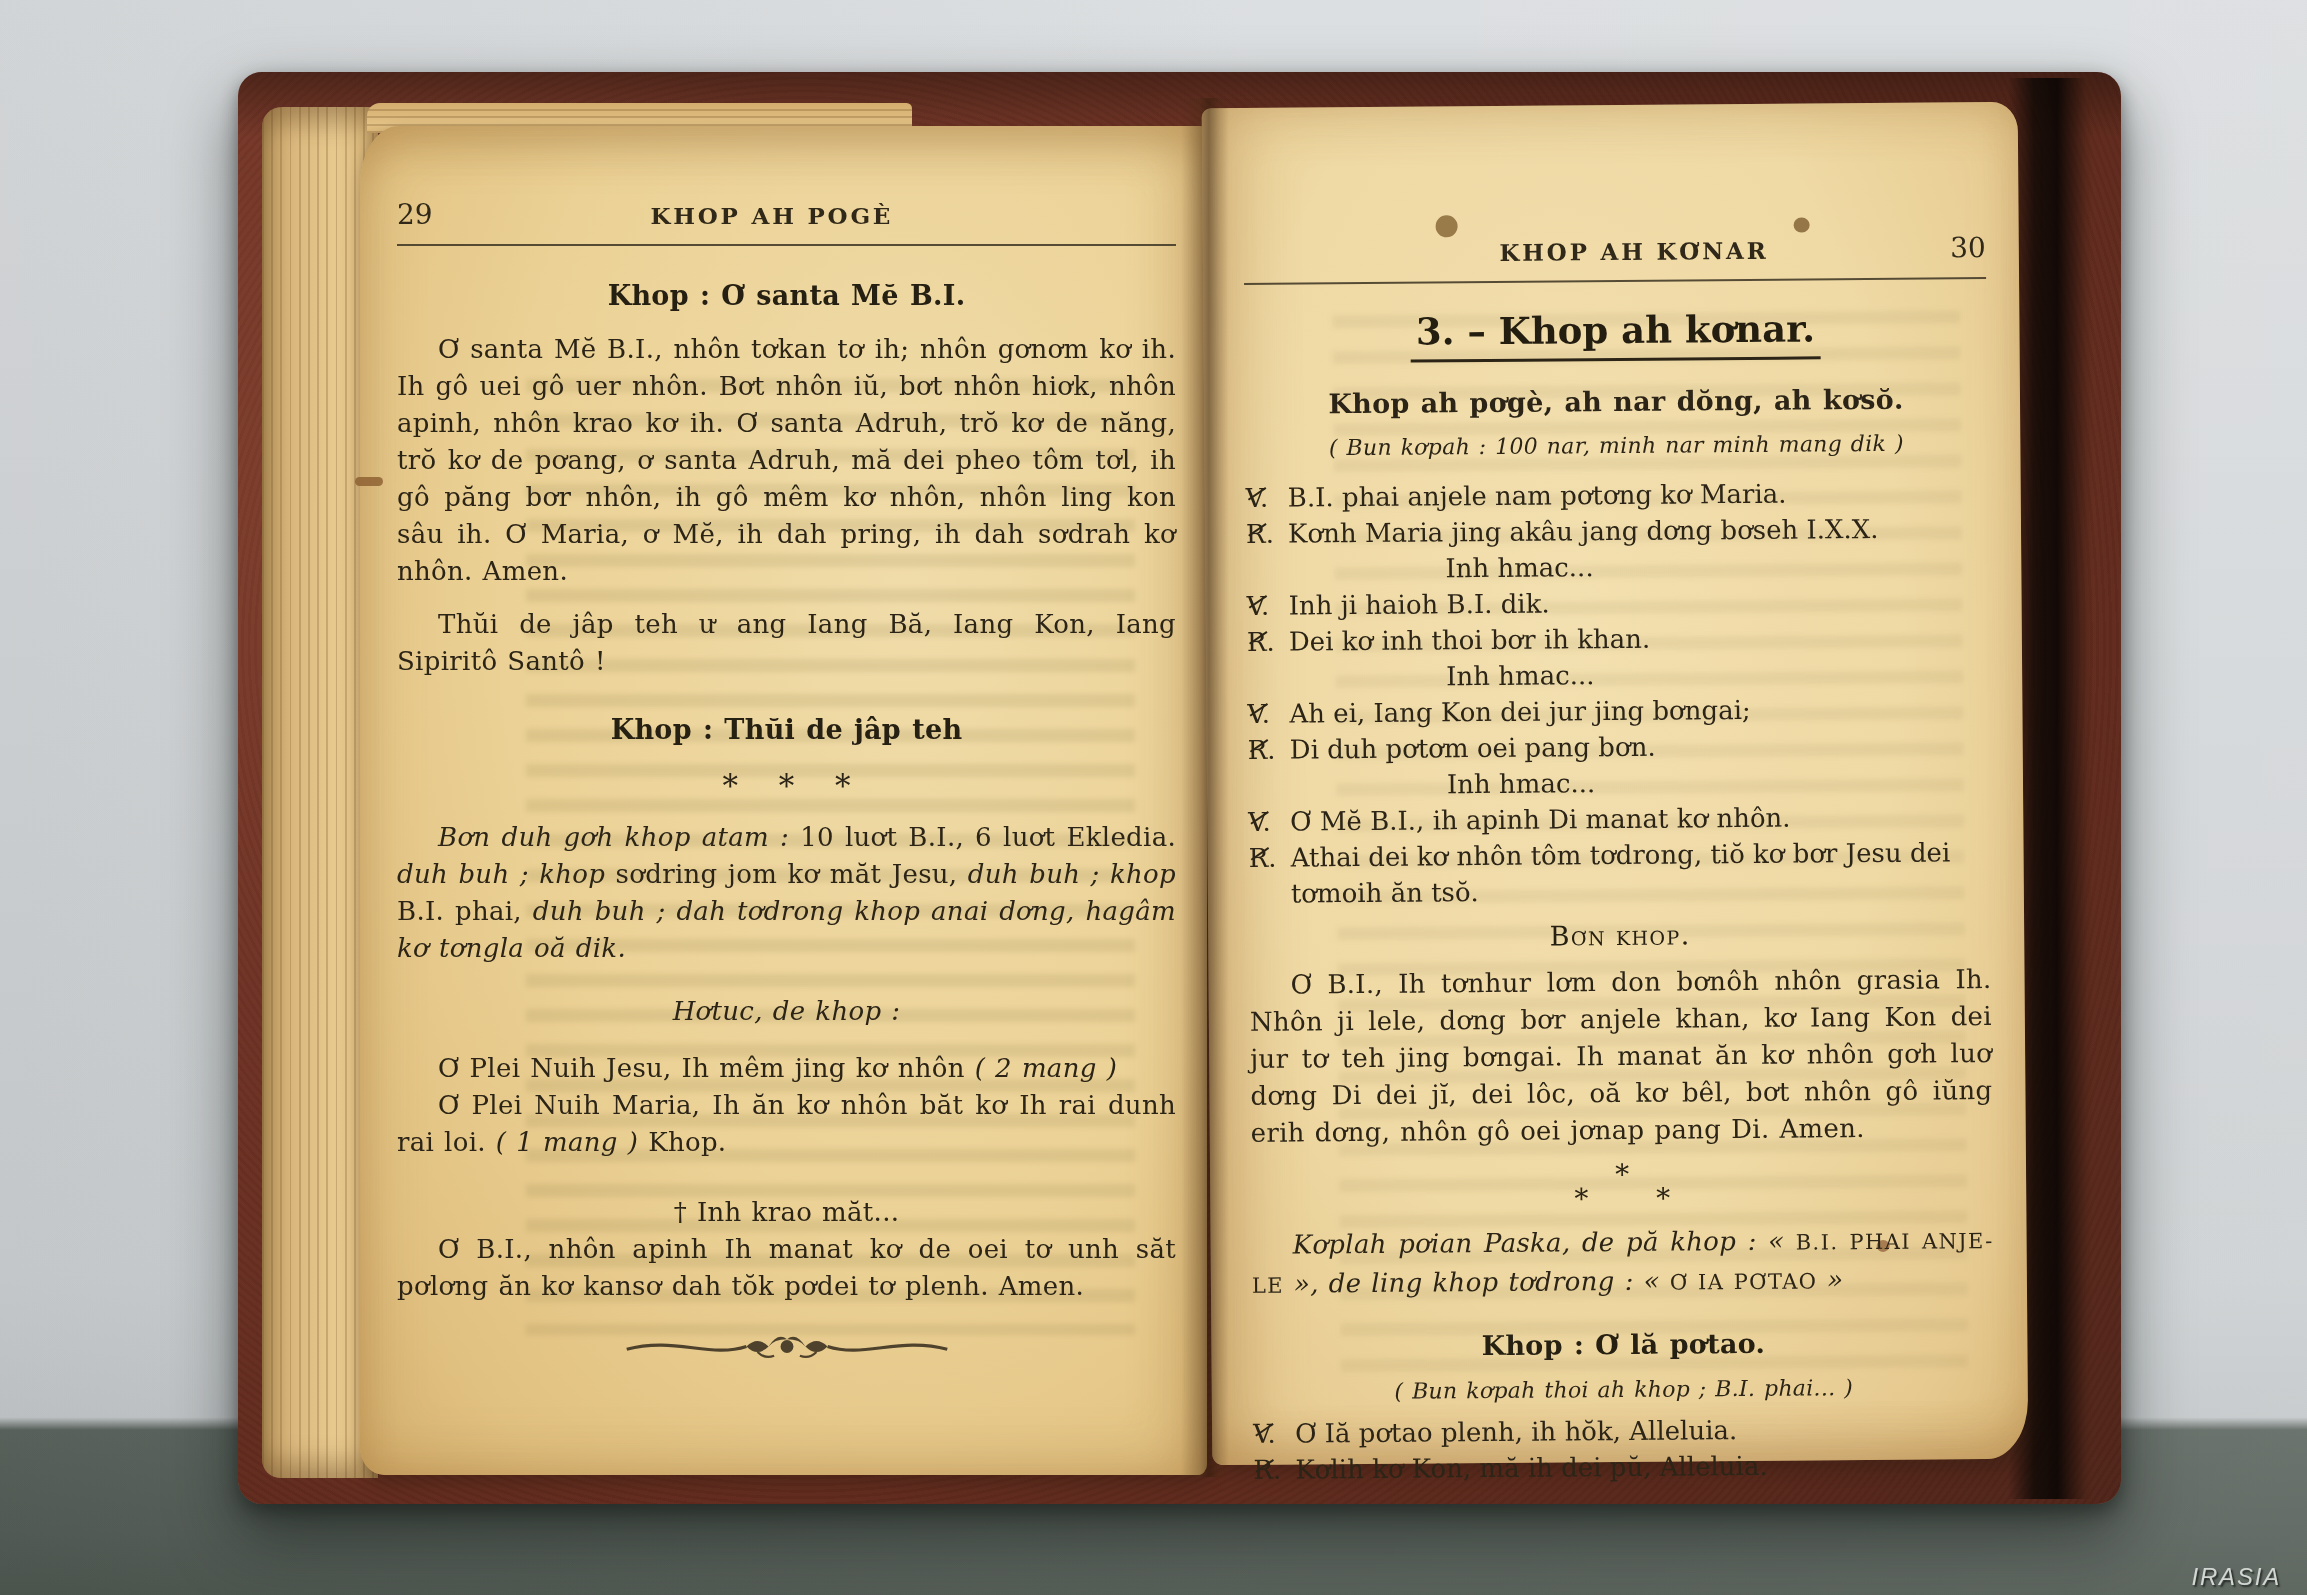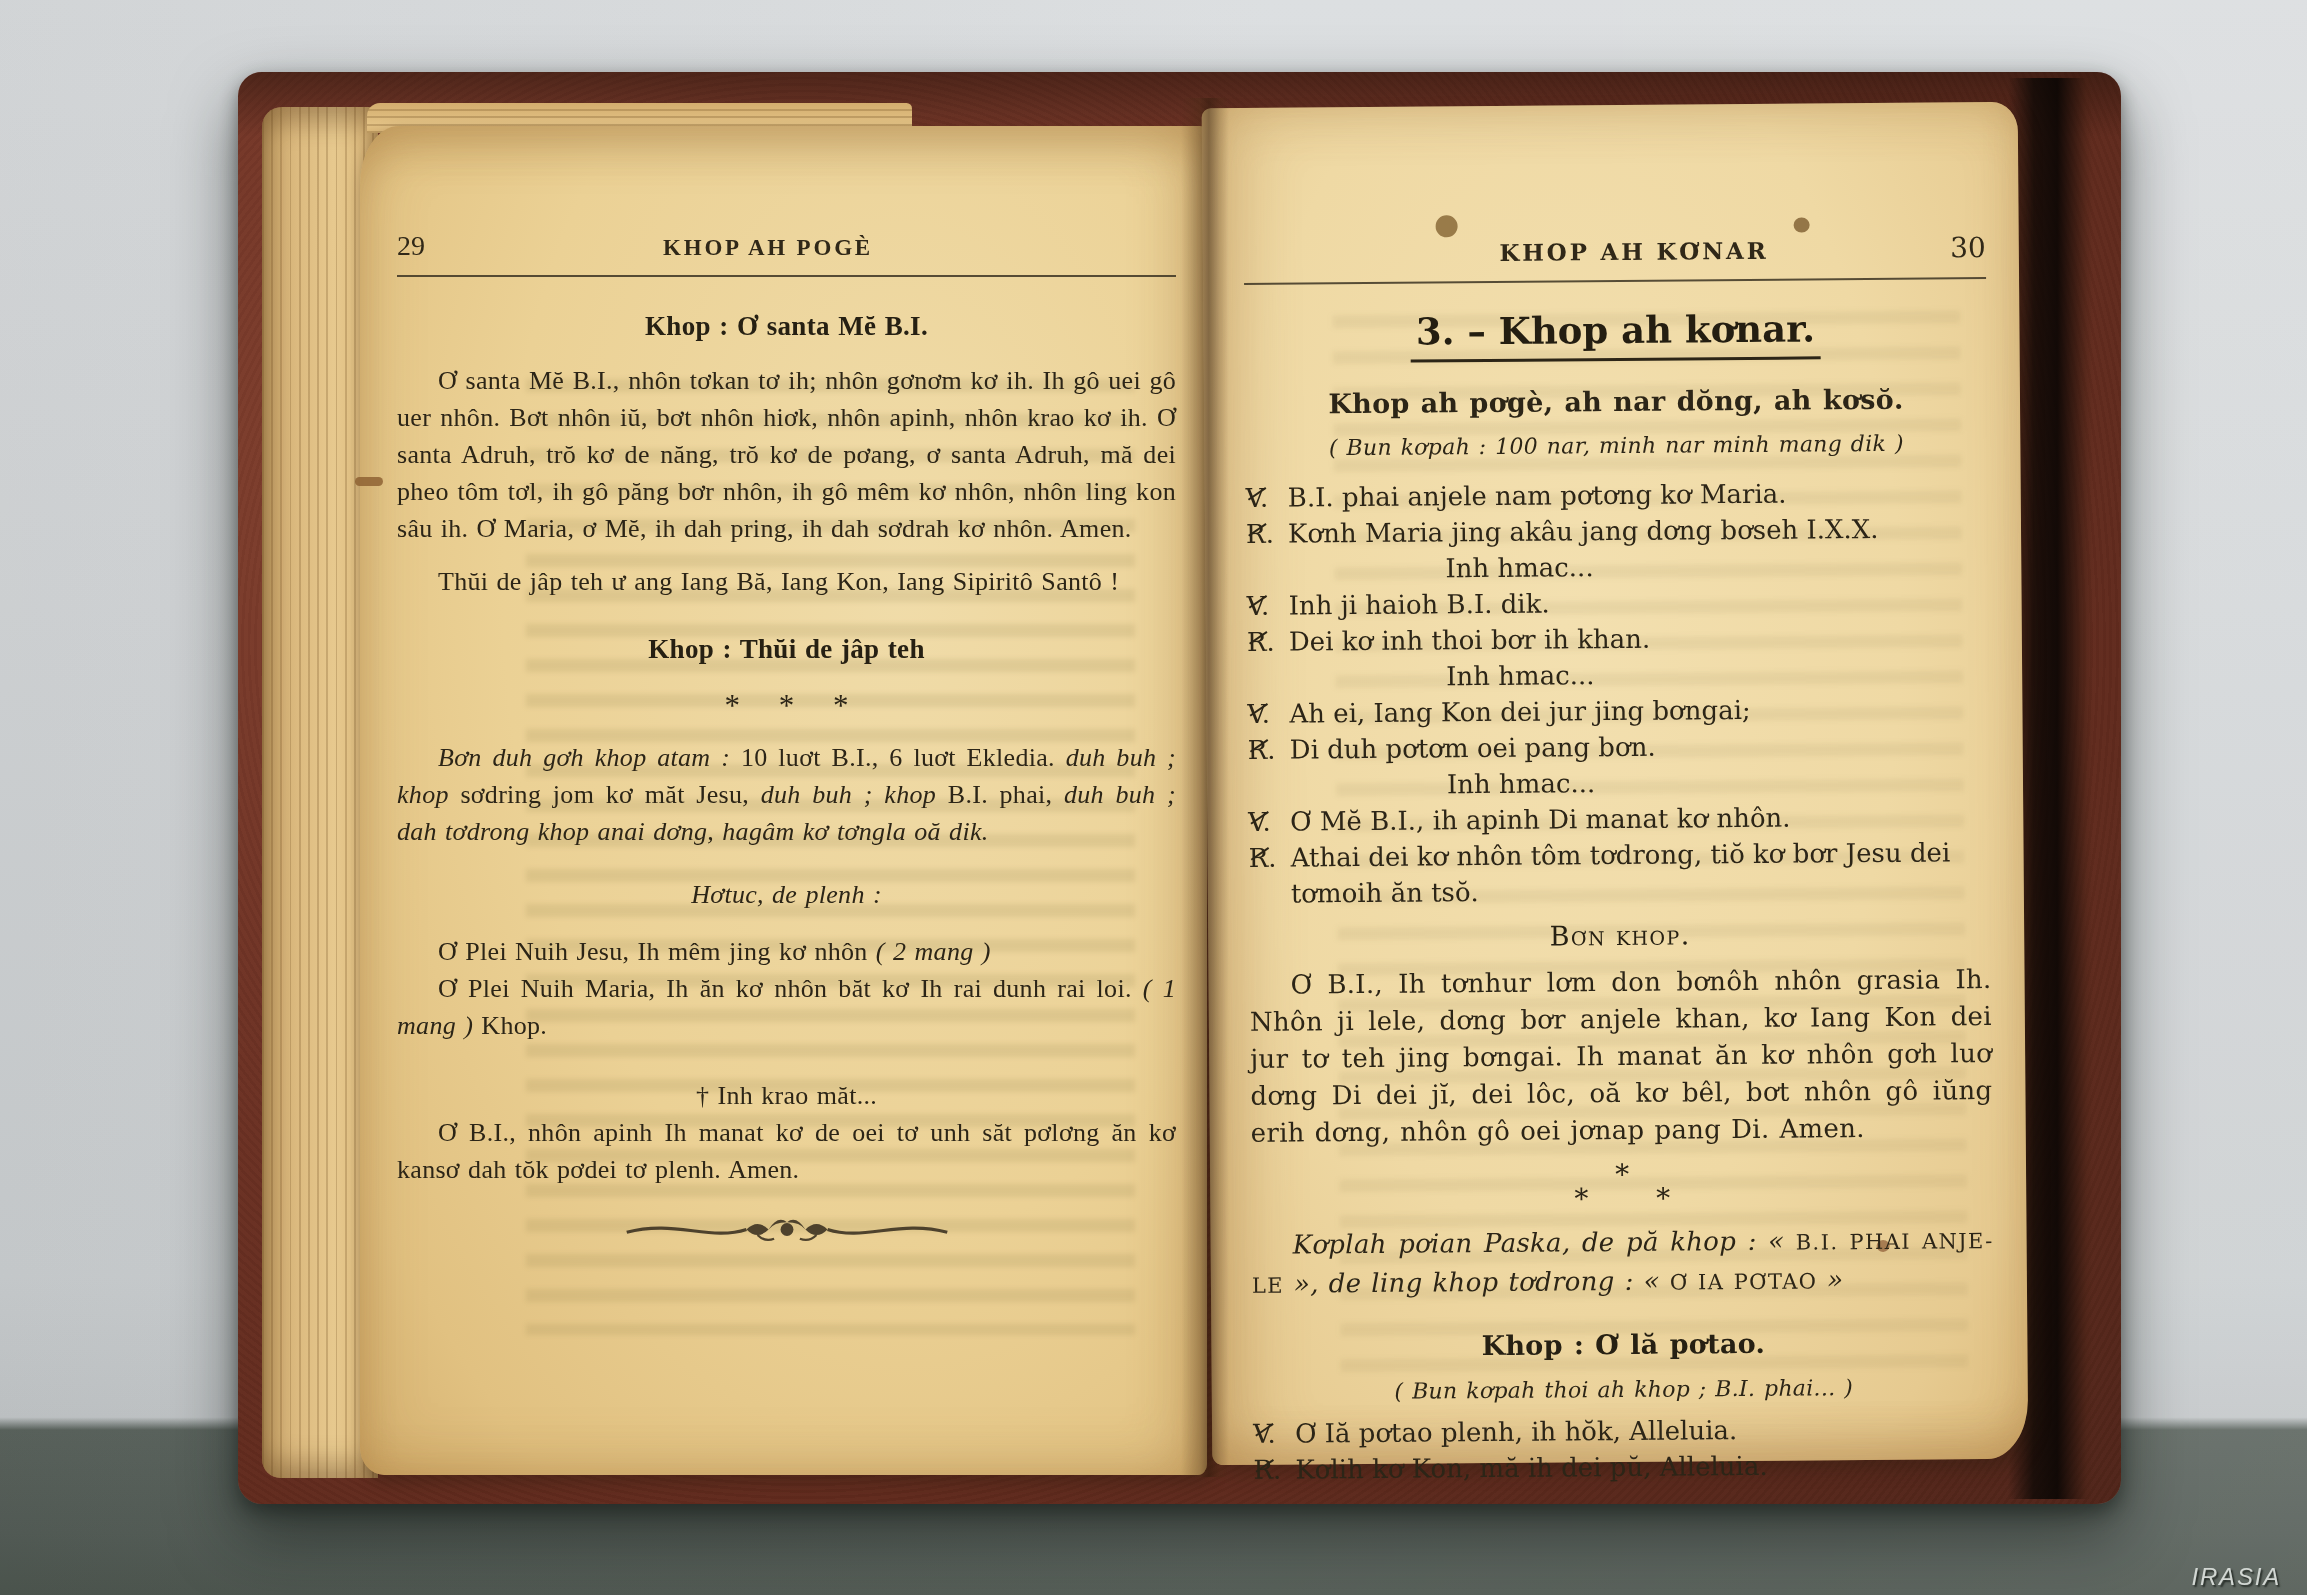--- a/index.html
+++ b/index.html
@@ -53,21 +53,21 @@
   .gutter{position:absolute;left:943px;top:26px;width:48px;height:1379px;
     background:linear-gradient(90deg, rgba(70,45,20,0) 0%, rgba(70,45,20,.30) 40%, rgba(48,28,12,.48) 58%, rgba(70,45,20,.22) 80%, rgba(70,45,20,0) 100%);}
 
   .ghost{position:absolute;pointer-events:none;filter:blur(2.8px);
     background:repeating-linear-gradient(180deg, rgba(0,0,0,0) 0 22px, rgba(124,108,58,.13) 22px 35px);}
   .ghost.lighter{background:repeating-linear-gradient(180deg, rgba(0,0,0,0) 0 23px, rgba(124,108,58,.09) 23px 36px);}
 
   .stain{position:absolute;border-radius:50%;}
 
   .page-inner{position:relative;height:100%;box-sizing:border-box;}
-  .left-page .page-inner{padding:104px 31px 0 37px;font-family:Liberation Serif, serif;}
+  .left-page .page-inner{padding:72px 31px 0 37px;}
   .right-page .page-inner{padding:129px 33px 0 41px;}
 
   .header-row{display:flex;align-items:baseline;justify-content:space-between;
     font-weight:bold;font-size:23px;letter-spacing:2.8px;color:#302818;}
   .page-num{font-size:28px;letter-spacing:0;font-weight:normal;}
   .running-title{flex:1;text-align:center;}
   .left-page .running-title{padding-right:65px;}
   .right-page .running-title{padding-left:74px;}
   .header-rule{border:none;border-top:2.8px solid #3b3322;margin:13px 0 0 0;opacity:.85;}
 
@@ -133,21 +133,21 @@
         <p class="body-text center bold-head">Khop : Ơ santa Mĕ B.I.</p>
         <p class="body-text indent" style="margin-top:16.6px;">Ơ santa Mĕ B.I., nhôn tơkan tơ ih; nhôn gơnơm kơ ih. Ih gô uei gô uer nhôn. Bơt nhôn iŭ, bơt nhôn hiơk, nhôn apinh, nhôn krao kơ ih. Ơ santa Adruh, trŏ kơ de năng, trŏ kơ de pơang, ơ santa Adruh, mă dei pheo tôm tơl, ih gô păng bơr nhôn, ih gô mêm kơ nhôn, nhôn ling kon sâu ih. Ơ Maria, ơ Mĕ, ih dah pring, ih dah sơdrah kơ nhôn. Amen.</p>
 
         <p class="body-text indent" style="margin-top:16.6px;">Thŭi de jâp teh ư ang Iang Bă, Iang Kon, Iang Sipiritô Santô !</p>
         <p class="body-text center bold-head">Khop : Thŭi de jâp teh</p>
 
         <div class="center stars-row">* * *</div>
 
         <p class="body-text indent" style="margin-top:14.8px;"><span class="it">Bơn duh gơh khop atam : </span><span class="rm">10 luơt B.I., 6 luơt Ekledia. </span><span class="it">duh buh ; khop </span><span class="rm">sơdring jom kơ măt Jesu, </span><span class="it">duh buh ; khop </span><span class="rm">B.I. phai, </span><span class="it">duh buh ; dah tơdrong khop anai dơng, hagâm kơ tơngla oă dik.</span></p>
 
-        <p class="body-text center it" style="margin-top:26px;font-size:26px;">Hơtuc, de plenh :</p>
+        <p class="body-text center it" style="margin-top:26px;font-size:26px;">Hơtuc, de khop :</p>
 
         <p class="body-text indent" style="margin-top:20px;"><span>Ơ Plei Nuih Jesu, Ih mêm jing kơ nhôn </span><span class="it">( 2 mang )</span></p>
         <p class="body-text indent"><span>Ơ Plei Nuih Maria, Ih ăn kơ nhôn băt kơ Ih rai dunh rai loi. </span><span class="it">( 1 mang ) </span><span>Khop.</span></p>
         <p class="body-text center cross-line">† Inh krao măt...</p>
 
         <p class="body-text indent">Ơ B.I., nhôn apinh Ih manat kơ de oei tơ unh săt pơlơng ăn kơ kansơ dah tŏk pơdei tơ plenh. Amen.</p>
 
         <svg class="ornament" width="332" height="35" viewBox="0 0 360 38">
           <path d="M6 22 C 58 8, 96 32, 136 19" stroke="#3a3020" stroke-width="3.5" fill="none"></path>
           <path d="M354 22 C 302 8, 264 32, 224 19" stroke="#3a3020" stroke-width="3.5" fill="none"></path>

